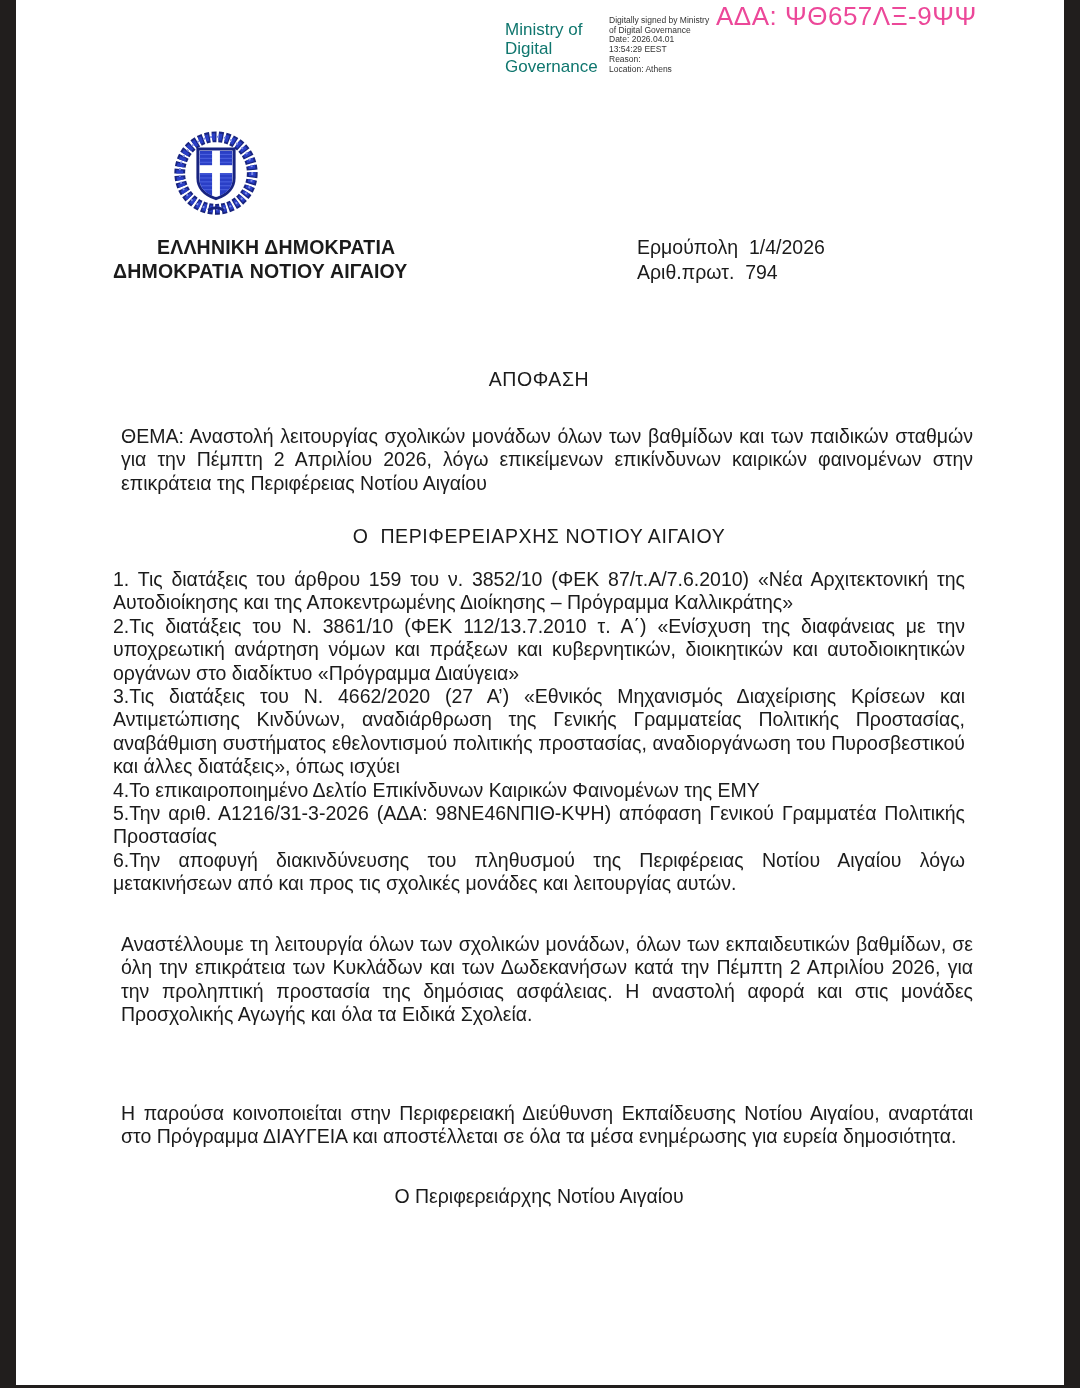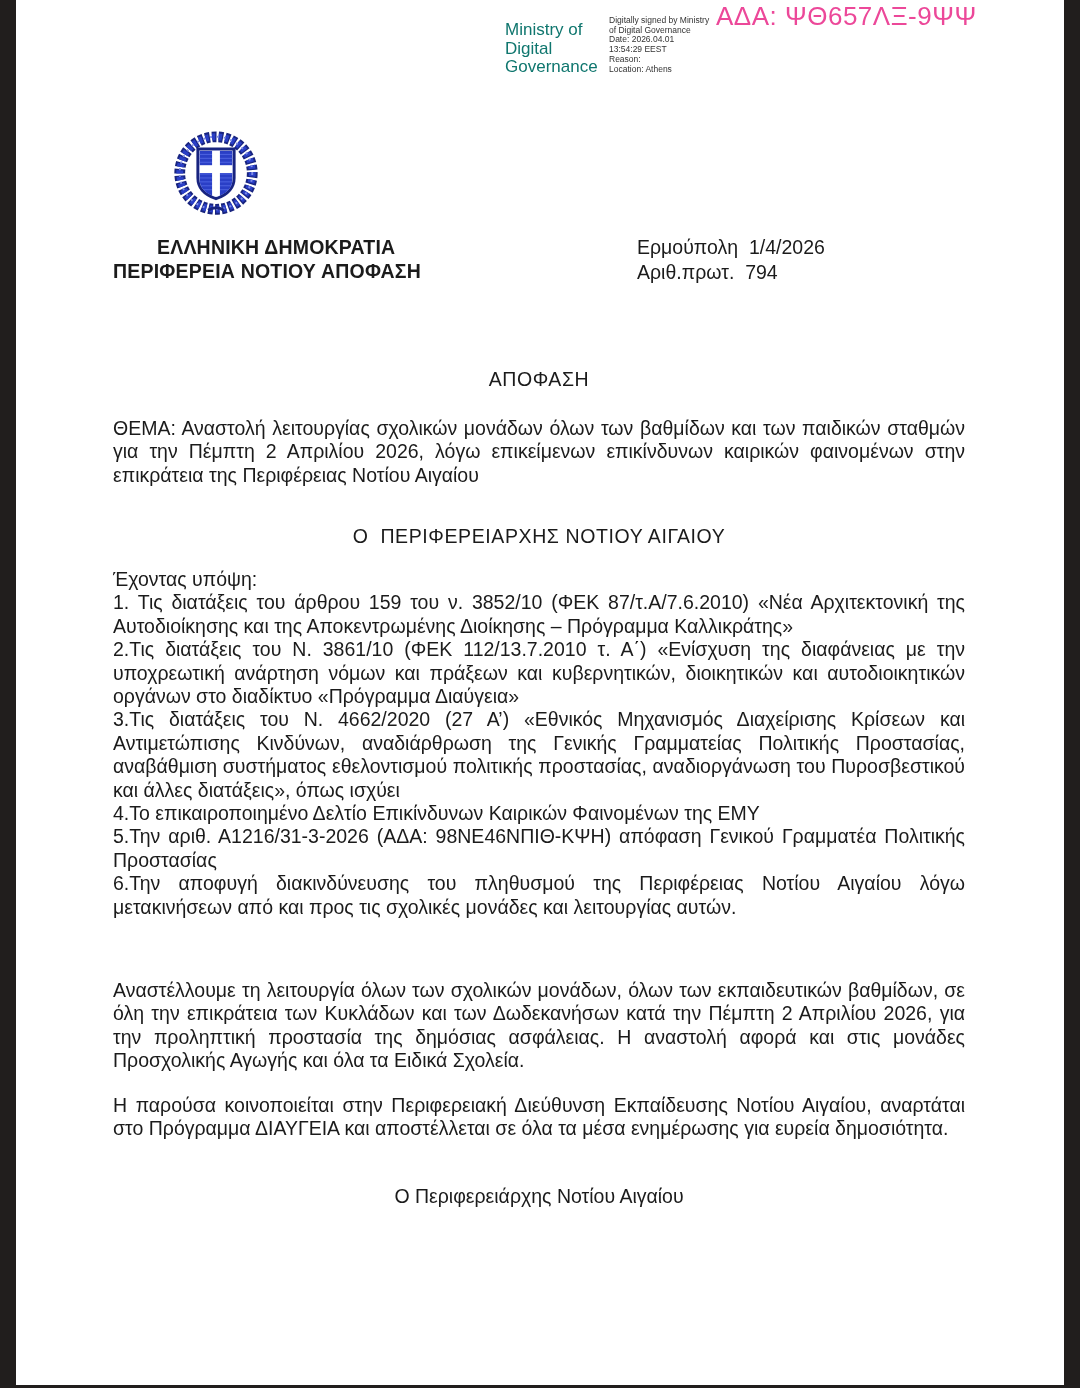--- a/index.html
+++ b/index.html
@@ -50,25 +50,25 @@
   .col { left: 97px; width: 852px; font-size: 19.5px; line-height: 23.4px; }
   .center { text-align: center; }
   .justify { text-align: justify; }
   .heading { letter-spacing: 0.6px; }
   .t-decision   { top: 368px; }
   .t-subject    { top: 417px; }
   .t-authority  { top: 525px; white-space: pre-wrap; }
   .t-consider   { top: 568px; }
   .t-consider p { margin: 0; }
   .t-decide     { top: 935px; }
-  .t-para1      { top: 979px; }
+  .t-para1      { top: 925px; }
   .t-para2      { top: 1094px; }
   .t-sign-title { top: 1185px; }
   .t-sign-name  { top: 1249px; }
-  p { margin: 0; }
+  p { margin: 8px; }
 </style>
 </head>
 <body>
 
 <div class="page">
 
   <div class="abs ada">ΑΔΑ: ΨΘ657ΛΞ-9ΨΨ</div>
 
   <div>
     <div class="abs sig-signer">Ministry of
@@ -106,33 +106,32 @@
           <line x1="33" y1="57" x2="67" y2="57"></line>
         <line x1="33" y1="61" x2="67" y2="61"></line>
           <line x1="33" y1="65" x2="67" y2="65"></line>
       </g>
       <rect x="46" y="25" width="8" height="50" fill="#ffffff"></rect>
       <rect x="33" y="40" width="34" height="8" fill="#ffffff"></rect>
     </g>
   </svg>
 
   <div class="abs org-line org-1">ΕΛΛΗΝΙΚΗ ΔΗΜΟΚΡΑΤΙΑ</div>
-  <div class="abs org-line org-2">ΠΕΡΙΦΕΡΕΙΑ ΝΟΤΙΟΥ ΑΠΟΦΑΣΗ</div>
+  <div class="abs org-line org-2">ΔΗΜΟΚΡΑΤΙΑ ΝΟΤΙΟΥ ΑΙΓΑΙΟΥ</div>
 
   <div class="abs date-line d-1">Ερμούπολη  1/4/2026</div>
   <div class="abs date-line d-2">Αριθ.πρωτ.  794</div>
 
   <div class="abs col center heading t-decision">ΑΠΟΦΑΣΗ</div>
 
   <p class="abs col justify t-subject">ΘΕΜΑ: Αναστολή λειτουργίας σχολικών μονάδων όλων των βαθμίδων και των παιδικών σταθμών για την Πέμπτη 2 Απριλίου 2026, λόγω επικείμενων επικίνδυνων καιρικών φαινομένων στην επικράτεια της Περιφέρειας Νοτίου Αιγαίου</p>
 
   <div class="abs col center heading t-authority">Ο  ΠΕΡΙΦΕΡΕΙΑΡΧΗΣ ΝΟΤΙΟΥ ΑΙΓΑΙΟΥ</div>
 
   <div class="abs col justify t-consider">
-    <p>Έχοντας υπόψη:</p>
     <p>1. Τις διατάξεις του άρθρου 159 του ν. 3852/10 (ΦΕΚ 87/τ.Α/7.6.2010) «Νέα Αρχιτεκτονική της Αυτοδιοίκησης και της Αποκεντρωμένης Διοίκησης – Πρόγραμμα Καλλικράτης»</p>
     <p>2.Τις διατάξεις του Ν. 3861/10 (ΦΕΚ 112/13.7.2010 τ. Α΄) «Ενίσχυση της διαφάνειας με την υποχρεωτική ανάρτηση νόμων και πράξεων και κυβερνητικών, διοικητικών και αυτοδιοικητικών οργάνων στο διαδίκτυο «Πρόγραμμα Διαύγεια»</p>
     <p>3.Τις διατάξεις του Ν. 4662/2020 (27 Α’) «Εθνικός Μηχανισμός Διαχείρισης Κρίσεων και Αντιμετώπισης Κινδύνων, αναδιάρθρωση της Γενικής Γραμματείας Πολιτικής Προστασίας, αναβάθμιση συστήματος εθελοντισμού πολιτικής προστασίας, αναδιοργάνωση του Πυροσβεστικού και άλλες διατάξεις», όπως ισχύει</p>
     <p>4.Το επικαιροποιημένο Δελτίο Επικίνδυνων Καιρικών Φαινομένων της ΕΜΥ</p>
     <p>5.Την αριθ. Α1216/31-3-2026 (ΑΔΑ: 98ΝΕ46ΝΠΙΘ-ΚΨΗ) απόφαση Γενικού Γραμματέα Πολιτικής Προστασίας</p>
     <p>6.Την αποφυγή διακινδύνευσης του πληθυσμού της Περιφέρειας Νοτίου Αιγαίου λόγω μετακινήσεων από και προς τις σχολικές μονάδες και λειτουργίας αυτών.</p>
   </div>
 
 
   <p class="abs col justify t-para1">Αναστέλλουμε τη λειτουργία όλων των σχολικών μονάδων, όλων των εκπαιδευτικών βαθμίδων, σε όλη την επικράτεια των Κυκλάδων και των Δωδεκανήσων κατά την Πέμπτη 2 Απριλίου 2026, για την προληπτική προστασία της δημόσιας ασφάλειας. Η αναστολή αφορά και στις μονάδες Προσχολικής Αγωγής και όλα τα Ειδικά Σχολεία.</p>

